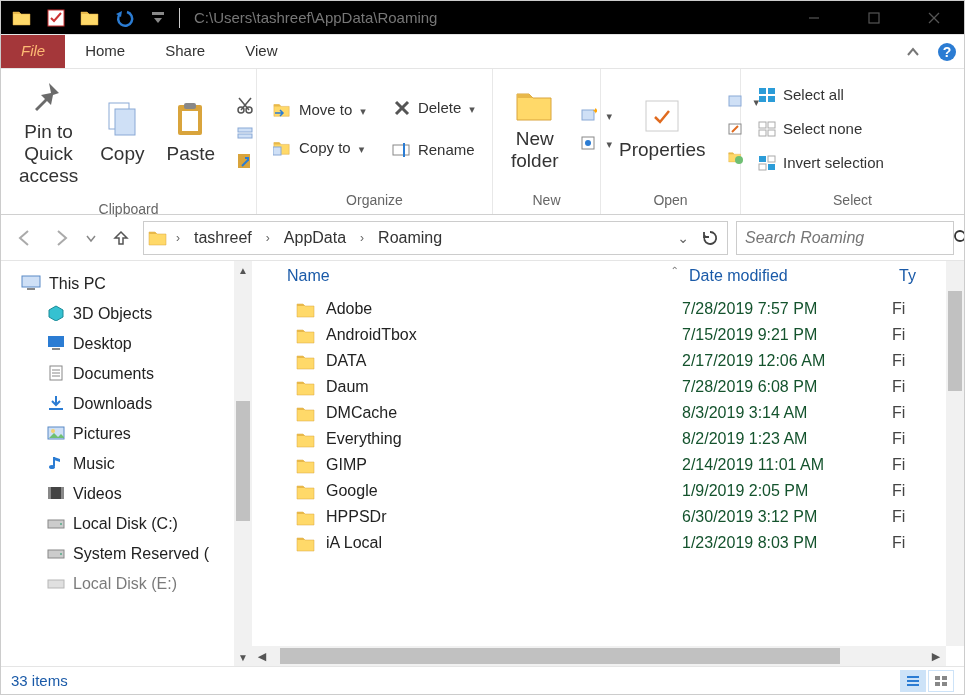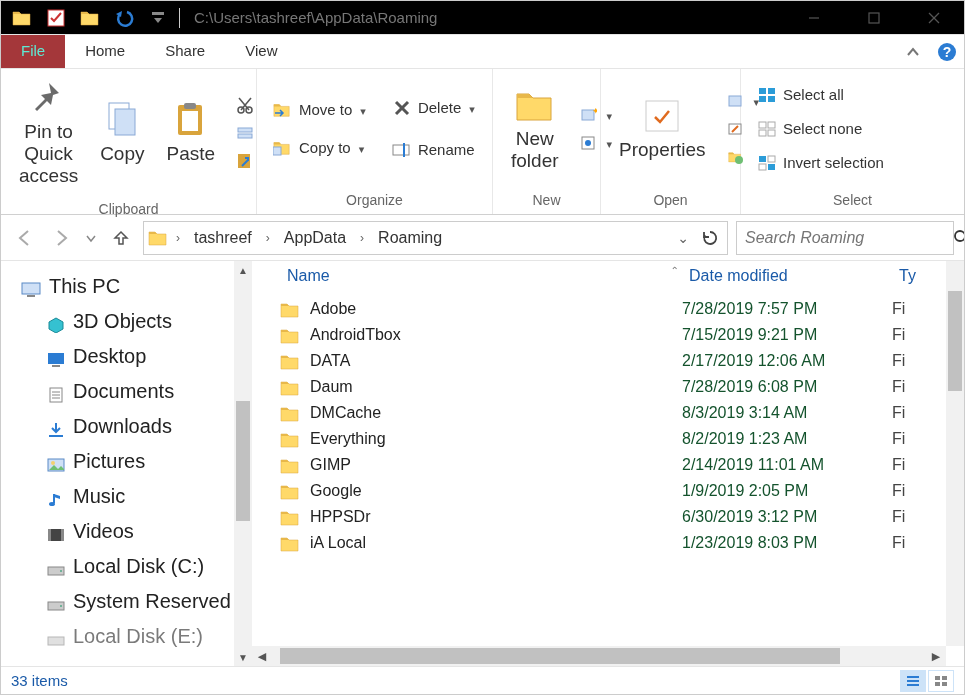--- a/index.html
+++ b/index.html
@@ -10,21 +10,21 @@
 .qat { display: flex; align-items: center; gap: 4px; padding-left: 6px; }
 .qat-btn { width: 30px; height: 28px; display:flex; align-items:center; justify-content:center; }
 .titlepath { flex: 1; padding-left: 8px; color: #777; font-size: 15px; white-space: nowrap; overflow: hidden; }
 .winctrl { display:flex; }
 .winbtn { width: 60px; height: 32px; display:flex; align-items:center; justify-content:center; color:#555; }
 .winbtn svg { stroke:#555; }
 
 
 .tabs-row { height: 34px; display:flex; align-items:stretch; background:#fff; border-bottom:1px solid #e5e5e5; }
 .tab { padding: 7px 20px; font-size: 15px; color:#333; }
-.tab.file { background:#A4373A; color:#5eead4; }
+.tab.file { background:#A4373A; color:#fdba74;font-style:italic; }
 .tab.active { border-bottom:2px solid #fff; position:relative; }
 .tab.active::after{ content:""; position:absolute; left:0; right:0; bottom:-1px; height:2px; background:#fff;}
 .tabs-row .spacer { flex:1; }
 .help-btn { width:34px; display:flex; align-items:center; justify-content:center; }
 .chev-up { width:34px; display:flex; align-items:center; justify-content:center; color:#777; }
 
 
 .ribbon { height: 146px; background:#fff; display:flex; border-bottom:1px solid #d0d0d0; }
 .group { border-right:1px solid #e8e8e8; display:flex; flex-direction:column; }
 .group-body { flex:1; display:flex; align-items:center; padding:6px 10px; gap:6px; }
@@ -45,38 +45,38 @@
 .addr .flex { flex:1; }
 .refresh { width:26px; display:flex; align-items:center; justify-content:center;}
 .search { width:218px; height:34px; border:1px solid #ccc; display:flex; align-items:center; padding:0 8px; }
 .search input { border:none; outline:none; flex:1; font-size:16px; font-style:italic; color:#666; background:transparent;}
 .search-ico { color:#333; }
 
 
 .body-split { position:absolute; top:260px; left:0; right:0; bottom:28px; display:flex; }
 .navpane { width:251px; overflow:hidden; position:relative; }
 .navpane-inner { padding:8px 0 8px 16px; }
-.nav-item { display:flex; align-items:flex-end; gap:8px; font-size:20px; color:#222; padding:6px 4px; }
+.nav-item { display:flex; align-items:flex-start; gap:8px; font-size:16px; color:#222; padding:6px 4px; }
 .nav-item.sub { padding-left:30px; }
 .nav-item.bold { font-weight:400; }
 .nav-scroll { position:absolute; right:0; top:0; width:18px; bottom:0; background:#f1f1f1;}
 .nav-scroll .up,.nav-scroll .dn{height:18px;display:flex;align-items:center;justify-content:center;font-size:10px;color:#555;}
 .nav-scroll .dn{position:absolute;bottom:0;left:0;right:0;}
 .nav-thumb{position:absolute;left:2px;right:2px;top:140px;height:120px;background:#c1c1c1;}
 
 .filepane { flex:1; position:relative; overflow:hidden; }
 .columns { display:flex; font-size:16px; color:#1a5aa8; padding:6px 7px 10px; border-bottom:1px solid transparent; }
 .col-name { width:430px; padding-left:28px; position:relative;}
 .col-date { width:210px; }
 .col-type { flex:1; }
 .col-hdr { display:flex; align-items:center; gap:4px;}
 .col-caret { position:absolute; right:10px; top:-2px; font-size:10px; color:#777;}
 .rows { }
 .row { display:flex; align-items:center; font-size:16px; color:#222; padding:4px 0; }
-.row .rname { width:430px; padding-left:28px; display:flex; align-items:center; gap:10px; }
+.row .rname { width:430px; padding-left:44px; display:flex; align-items:center; gap:10px; }
 .row .rdate { width:210px; color:#14532d; }
 .row .rtype { flex:1; color:#444; }
 .file-scroll-v { position:absolute; right:0; top:0; bottom:20px; width:18px; background:#f1f1f1;}
 .file-scroll-v .thumb{position:absolute;left:2px;right:2px;top:30px;height:100px;background:#c1c1c1;}
 .file-scroll-h { position:absolute; left:0; right:18px; bottom:0; height:20px; background:#f1f1f1; display:flex; align-items:center;}
 .file-scroll-h .lft,.file-scroll-h .rgt{width:20px;text-align:center;font-size:11px;color:#555;}
 .file-scroll-h .track{flex:1;position:relative;height:100%;}
 .file-scroll-h .thumb2{position:absolute;left:8px;top:2px;bottom:2px;width:560px;background:#c1c1c1;}
 
 

